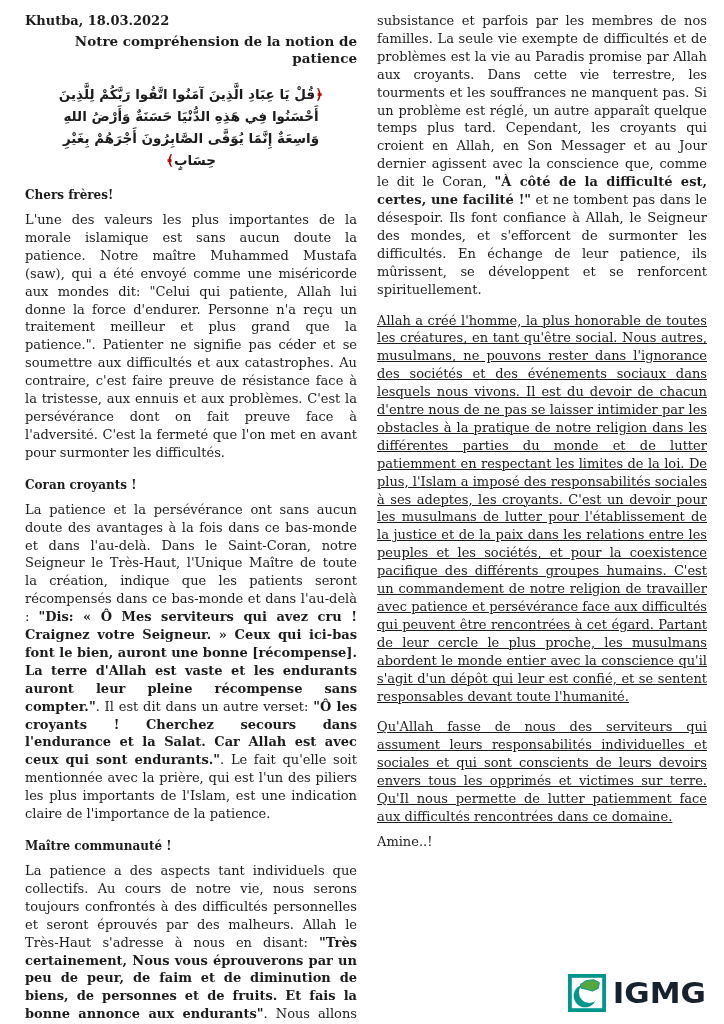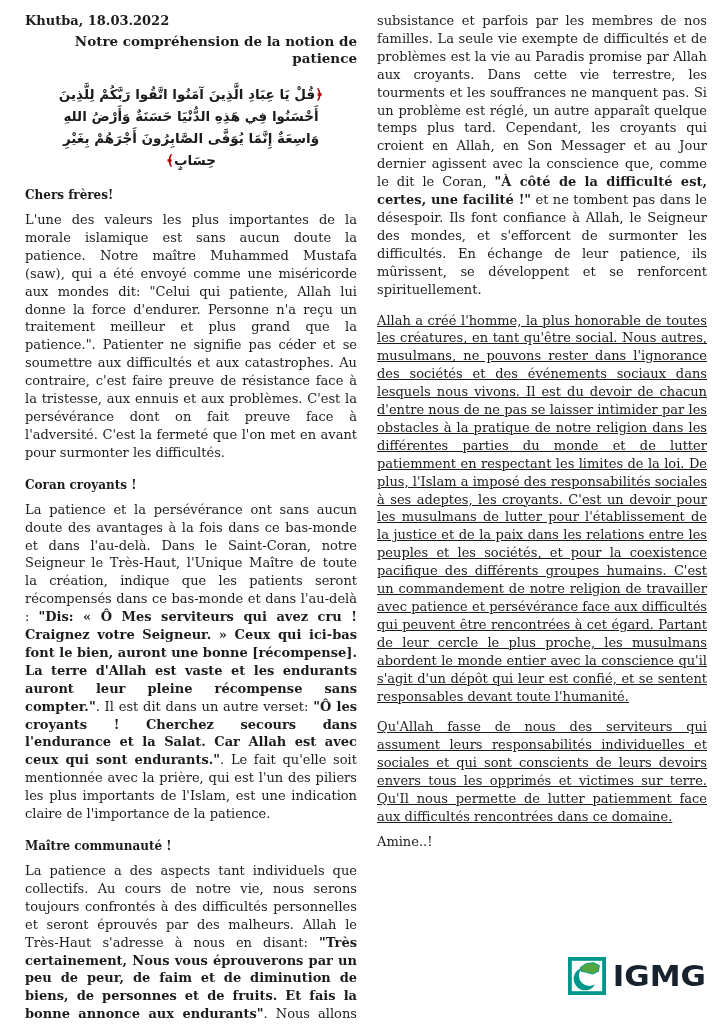--- a/index.html
+++ b/index.html
@@ -63,21 +63,21 @@
   .amine-line {
     font-size: 13px;
     line-height: 17.9px;
     margin-top: 7px;
   }
   .b { font-weight: bold; }
   .r { color: #b30000; }
   .logo {
     position: absolute;
     right: 18px;
-    bottom: 29px;
+    bottom: 12px;
     display: flex;
     align-items: center;
     gap: 7px;
   }
   .logo-text {
     font-family: "DejaVu Sans", sans-serif;
     font-weight: 800;
     font-size: 31px;
     letter-spacing: 0px;
     color: #16222e;

